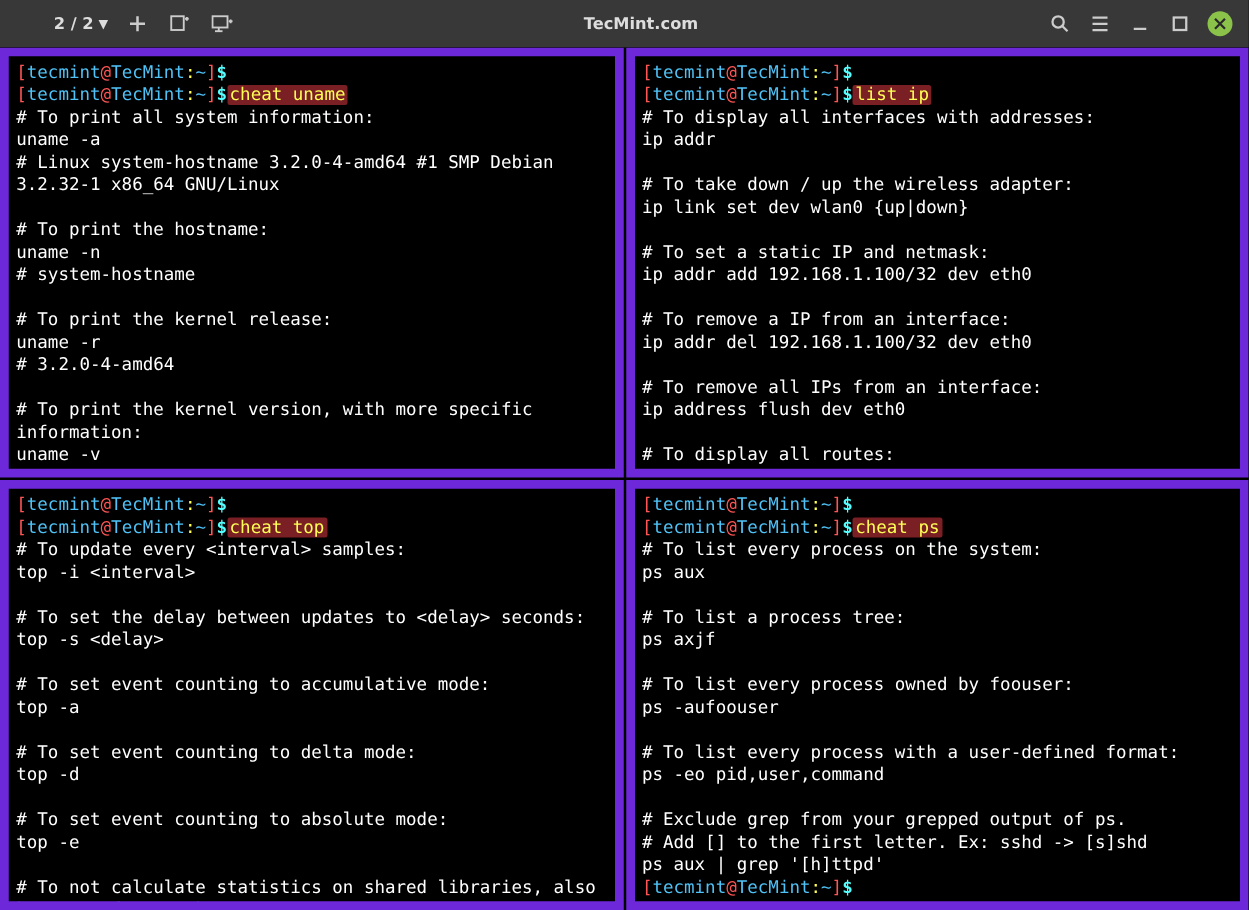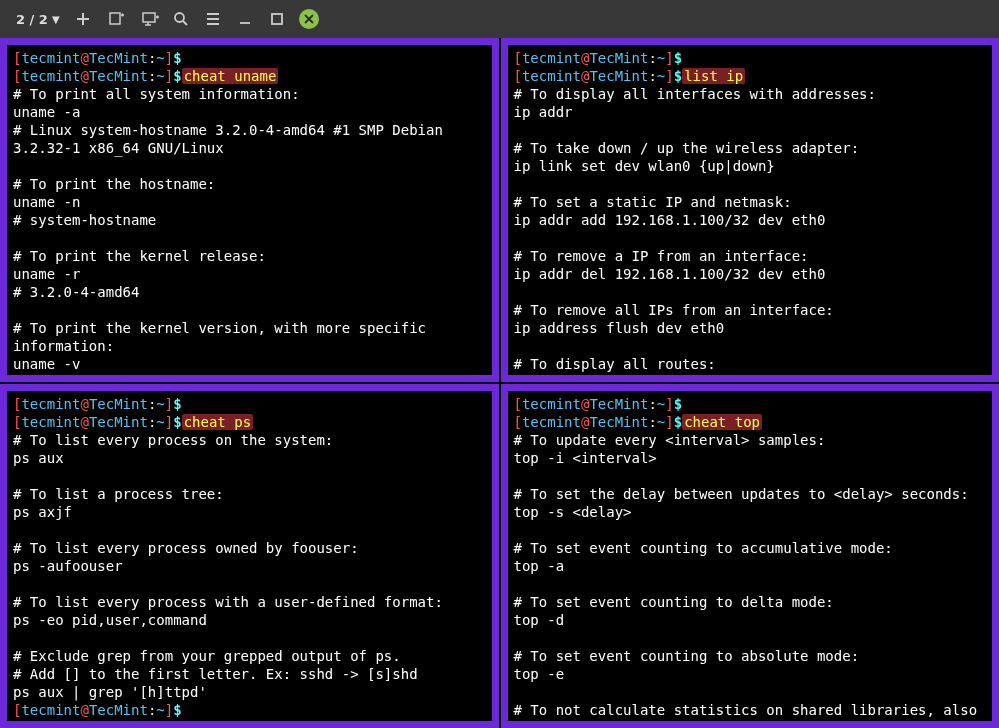--- a/index.html
+++ b/index.html
@@ -17,21 +17,21 @@
     background: #383838;
     display: flex; align-items: center;
     padding: 0 8px;
     color: #ddd;
     font-family: "DejaVu Sans", sans-serif;
     font-size: 13px;
     user-select: none;
   }
   .tb-left { display: flex; align-items: center; gap: 4px; }
   .tb-item { display: inline-flex; align-items: center; justify-content: center; width: 30px; height: 30px; cursor: pointer; }
-  .tb-tabcount { font-weight: bold; padding: 0 4px 0 8px; display: inline-flex; align-items:center; gap:4px;}
+  .tb-tabcount { font-weight: bold; padding: 0 4px 0 8px; display: inline-flex; align-items:center; gap:4px;margin-left:27px;}
   .tb-tabcount .chev { font-size: 10px;}
   .tb-center { flex: 1; text-align: center; font-weight: bold; }
   .tb-right { display: flex; align-items: center; gap: 2px; }
   .close-btn { width: 20px; height: 20px; border-radius: 50%; background: #8bc34a; display:flex;align-items:center;justify-content:center; color:#2a2a2a; font-weight:bold; font-size:11px;}
   svg { display:block; }
   .panes {
     flex: 1;
     display: grid;
     grid-template-columns: 1fr 1fr;
     grid-template-rows: 1fr 1fr;
@@ -78,20 +78,21 @@
         </svg>
     </span>
     <span class="tb-item">
       <svg width="18" height="14" viewBox="0 0 18 14">
           <rect x="1" y="1" width="12" height="9" fill="none" stroke="#ccc" stroke-width="1.5"></rect>
           <path d="M6 10v3M3 13h6" stroke="#ccc" stroke-width="1.5"></path>
           <path d="M14 5h3M15.5 3.5v3" stroke="#ccc" stroke-width="1.5"></path>
         </svg>
     </span>
   </div>
+  <div class="tb-center">TecMint.com</div>
   <div class="tb-right">
     <span class="tb-item">
       <svg width="16" height="16" viewBox="0 0 16 16">
           <circle cx="6.5" cy="6.5" r="4.5" fill="none" stroke="#ccc" stroke-width="1.8"></circle>
           <path d="M10 10l4 4" stroke="#ccc" stroke-width="1.8"></path>
         </svg>
     </span>
     <span class="tb-item">
       <svg width="16" height="16" viewBox="0 0 16 16">
           <path d="M2 3h12M2 8h12M2 13h12" stroke="#ccc" stroke-width="1.8"></path>
@@ -147,49 +148,49 @@
 ip addr add 192.168.1.100/32 dev eth0
 
 # To remove a IP from an interface:
 ip addr del 192.168.1.100/32 dev eth0
 
 # To remove all IPs from an interface:
 ip address flush dev eth0
 
 # To display all routes:
 ip route</span></div>
+  <div class="pane" id="pane-bl"><span class="prompt-br">[</span><span class="prompt-user">tecmint</span><span class="prompt-at">@</span><span class="prompt-host">TecMint</span><span class="prompt-colon">:</span><span class="prompt-path">~</span><span class="prompt-br">]</span><span class="prompt-end">$</span>
+<span class="prompt-br">[</span><span class="prompt-user">tecmint</span><span class="prompt-at">@</span><span class="prompt-host">TecMint</span><span class="prompt-colon">:</span><span class="prompt-path">~</span><span class="prompt-br">]</span><span class="prompt-end">$</span><span class="cmd-hl">cheat top</span>
+<span class="outline"># To update every &lt;interval&gt; samples:
+top -i &lt;interval&gt;
+
+# To set the delay between updates to &lt;delay&gt; seconds:
+top -s &lt;delay&gt;
+
+# To set event counting to accumulative mode:
+top -a
+
+# To set event counting to delta mode:
+top -d
+
+# To set event counting to absolute mode:
+top -e
+
+# To not calculate statistics on shared libraries, also known as frameworks:</span></div>
   <div class="pane" id="pane-br"><span class="prompt-br">[</span><span class="prompt-user">tecmint</span><span class="prompt-at">@</span><span class="prompt-host">TecMint</span><span class="prompt-colon">:</span><span class="prompt-path">~</span><span class="prompt-br">]</span><span class="prompt-end">$</span>
 <span class="prompt-br">[</span><span class="prompt-user">tecmint</span><span class="prompt-at">@</span><span class="prompt-host">TecMint</span><span class="prompt-colon">:</span><span class="prompt-path">~</span><span class="prompt-br">]</span><span class="prompt-end">$</span><span class="cmd-hl">cheat ps</span>
 <span class="outline"># To list every process on the system:
 ps aux
 
 # To list a process tree:
 ps axjf
 
 # To list every process owned by foouser:
 ps -aufoouser
 
 # To list every process with a user-defined format:
 ps -eo pid,user,command
 
 # Exclude grep from your grepped output of ps.
 # Add [] to the first letter. Ex: sshd -&gt; [s]shd
 ps aux | grep '[h]ttpd'</span>
 <span class="prompt-br">[</span><span class="prompt-user">tecmint</span><span class="prompt-at">@</span><span class="prompt-host">TecMint</span><span class="prompt-colon">:</span><span class="prompt-path">~</span><span class="prompt-br">]</span><span class="prompt-end">$</span></div>
-  <div class="pane" id="pane-bl"><span class="prompt-br">[</span><span class="prompt-user">tecmint</span><span class="prompt-at">@</span><span class="prompt-host">TecMint</span><span class="prompt-colon">:</span><span class="prompt-path">~</span><span class="prompt-br">]</span><span class="prompt-end">$</span>
-<span class="prompt-br">[</span><span class="prompt-user">tecmint</span><span class="prompt-at">@</span><span class="prompt-host">TecMint</span><span class="prompt-colon">:</span><span class="prompt-path">~</span><span class="prompt-br">]</span><span class="prompt-end">$</span><span class="cmd-hl">cheat top</span>
-<span class="outline"># To update every &lt;interval&gt; samples:
-top -i &lt;interval&gt;
-
-# To set the delay between updates to &lt;delay&gt; seconds:
-top -s &lt;delay&gt;
-
-# To set event counting to accumulative mode:
-top -a
-
-# To set event counting to delta mode:
-top -d
-
-# To set event counting to absolute mode:
-top -e
-
-# To not calculate statistics on shared libraries, also known as frameworks:</span></div>
 </div>
 
 </body></html>

